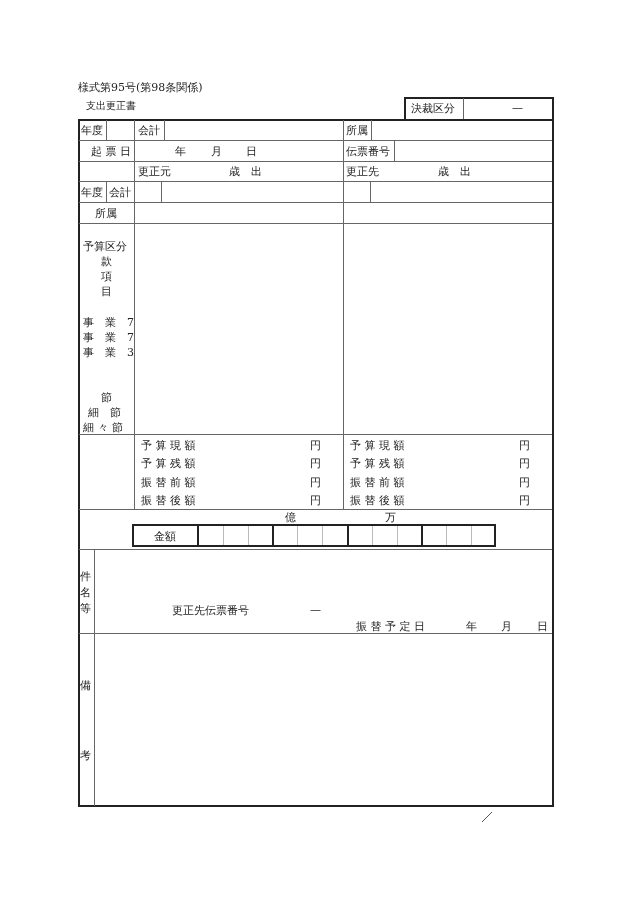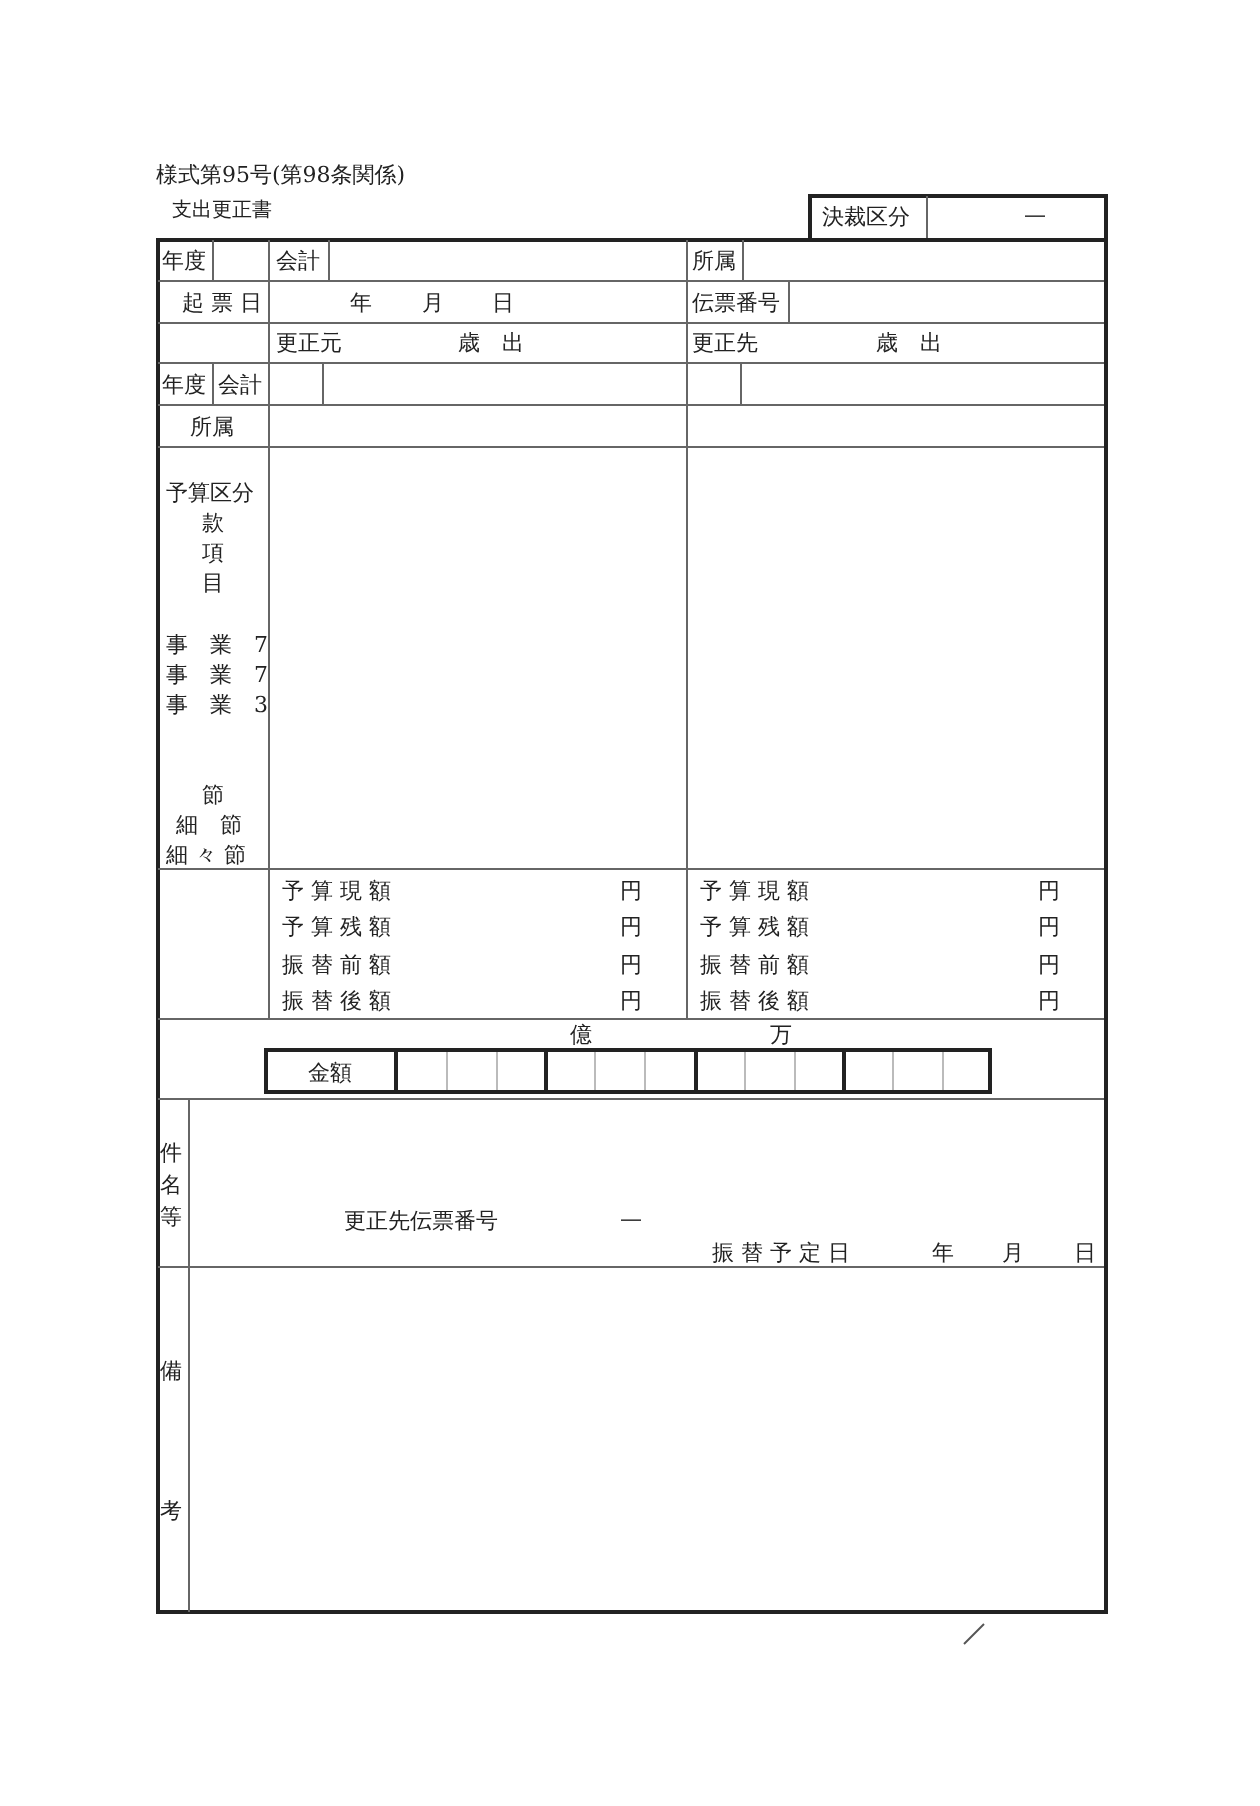--- a/index.html
+++ b/index.html
@@ -60,21 +60,21 @@
 
 <div class="txt" style="left:67px;top:146px;margin-left:24px;">起 票 日</div>
 <div class="txt" style="left:175px;top:146px;">年</div>
 <div class="txt" style="left:211px;top:146px;">月</div>
 <div class="txt" style="left:246px;top:146px;">日</div>
 <div class="txt" style="left:346px;top:146px;">伝票番号</div>
 <div class="abs" style="left:395px;top:141px;width:157px;height:20px;"></div>
 
 <div class="txt" style="left:138px;top:166px;">更正元</div>
 <div class="txt" style="left:229px;top:166px;">歳　出</div>
-<div class="txt" style="left:346px;top:166px;">更正先</div>
+<div class="txt" style="left:346px;top:166px;font-family:Liberation Serif, serif;">更正先</div>
 <div class="txt" style="left:438px;top:166px;">歳　出</div>
 
 <div class="txt" style="left:81px;top:187px;">年度</div>
 <div class="txt" style="left:109px;top:187px;">会計</div>
 <div class="abs" style="left:135px;top:182px;width:26px;height:20px;"></div>
 <div class="abs" style="left:162px;top:182px;width:181px;height:20px;"></div>
 <div class="abs" style="left:344px;top:182px;width:26px;height:20px;"></div>
 <div class="abs" style="left:371px;top:182px;width:181px;height:20px;"></div>
 
 <div class="txt" style="left:95px;top:208px;">所属</div>

